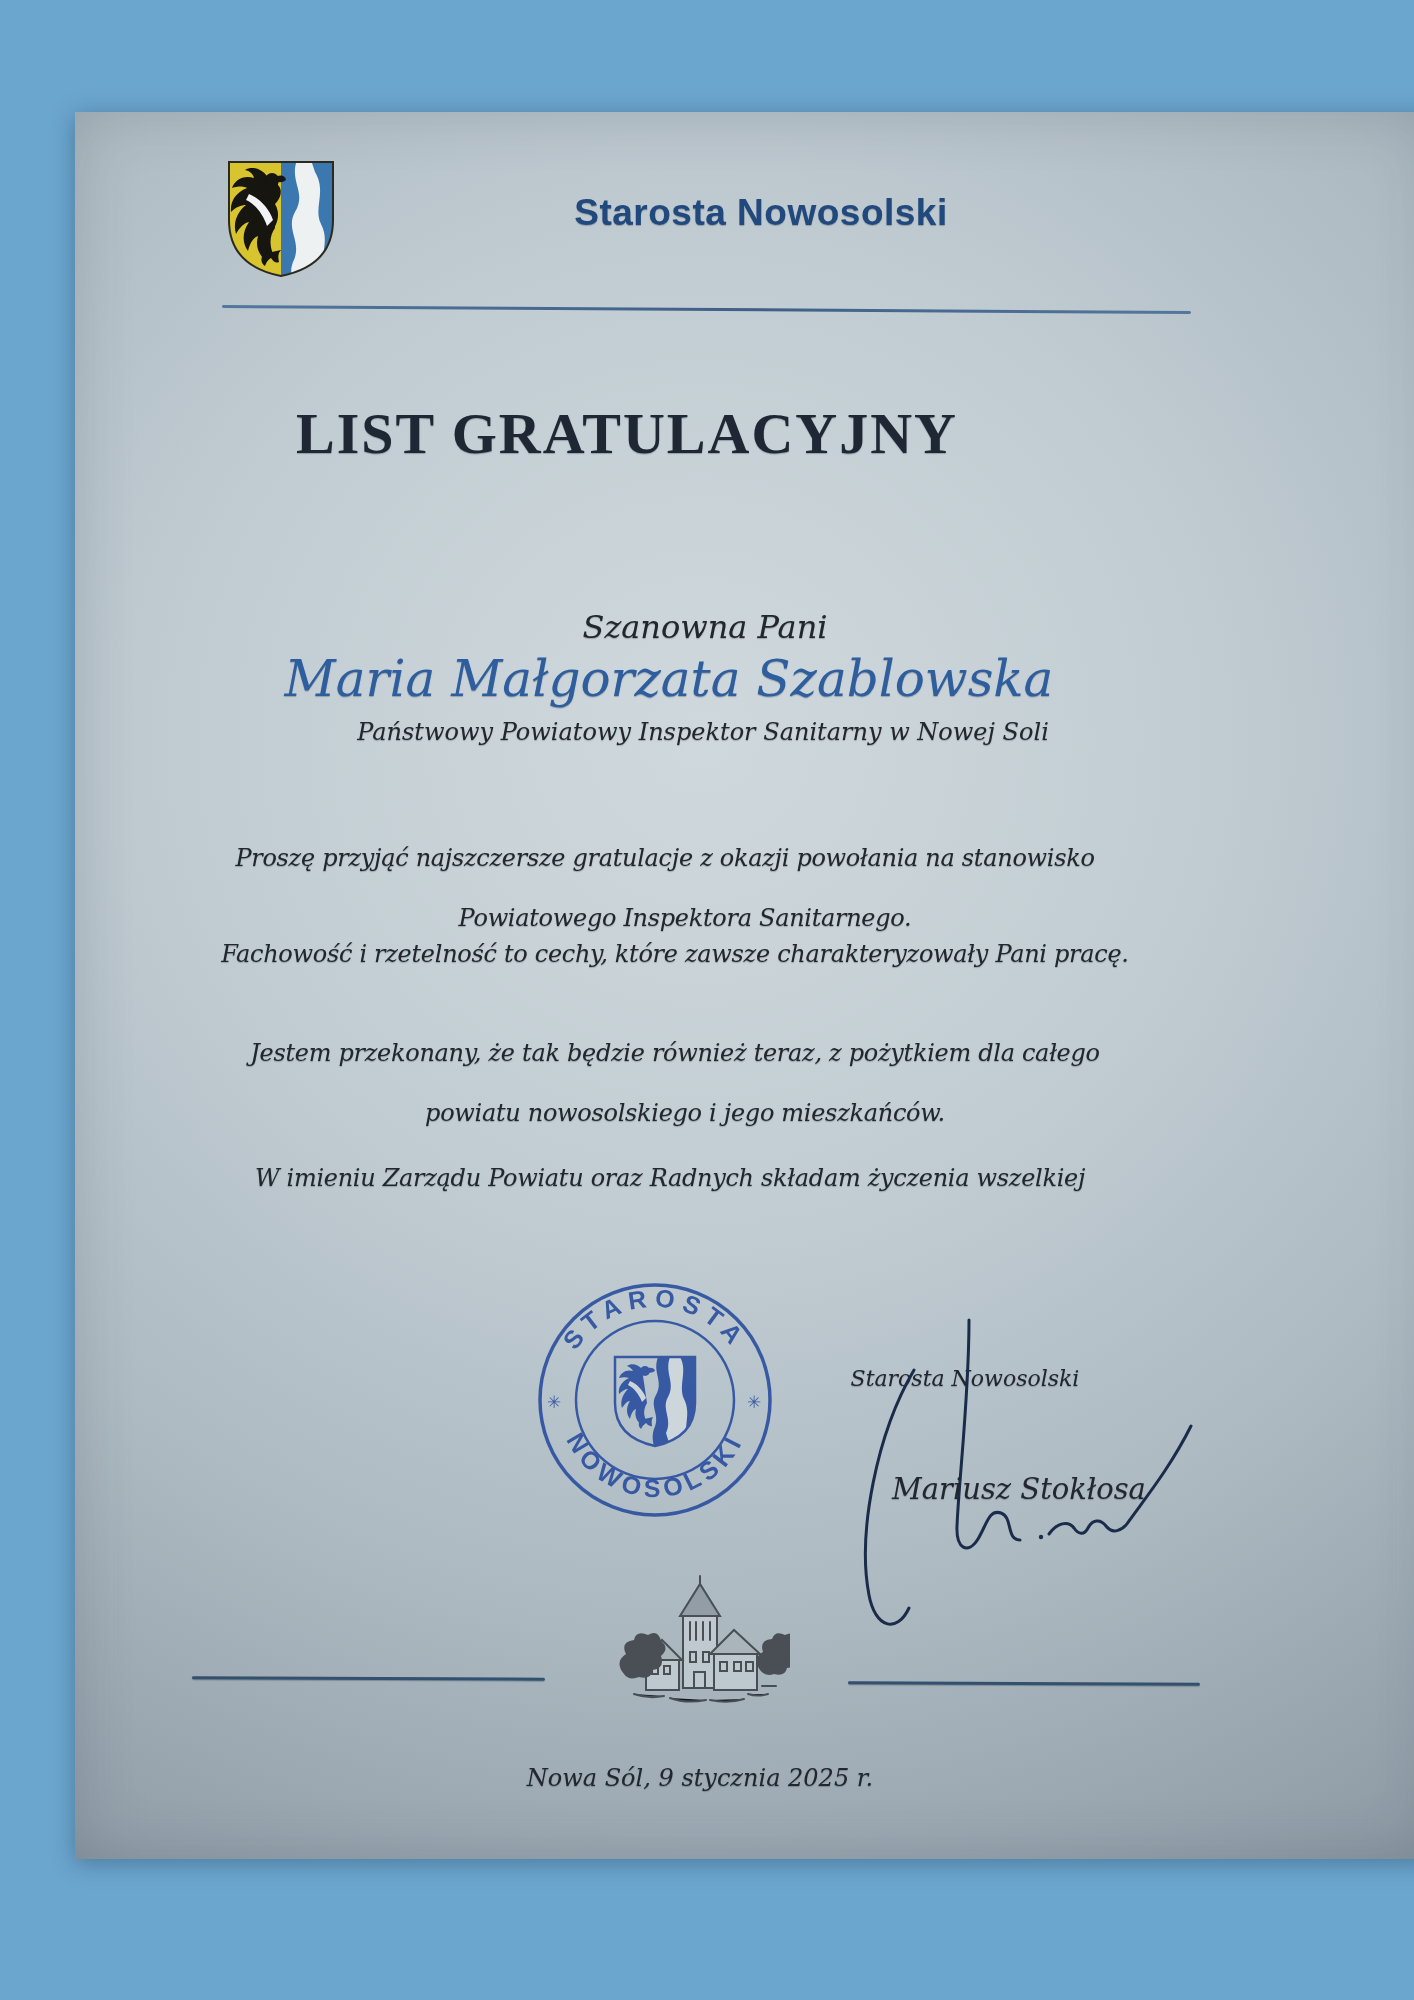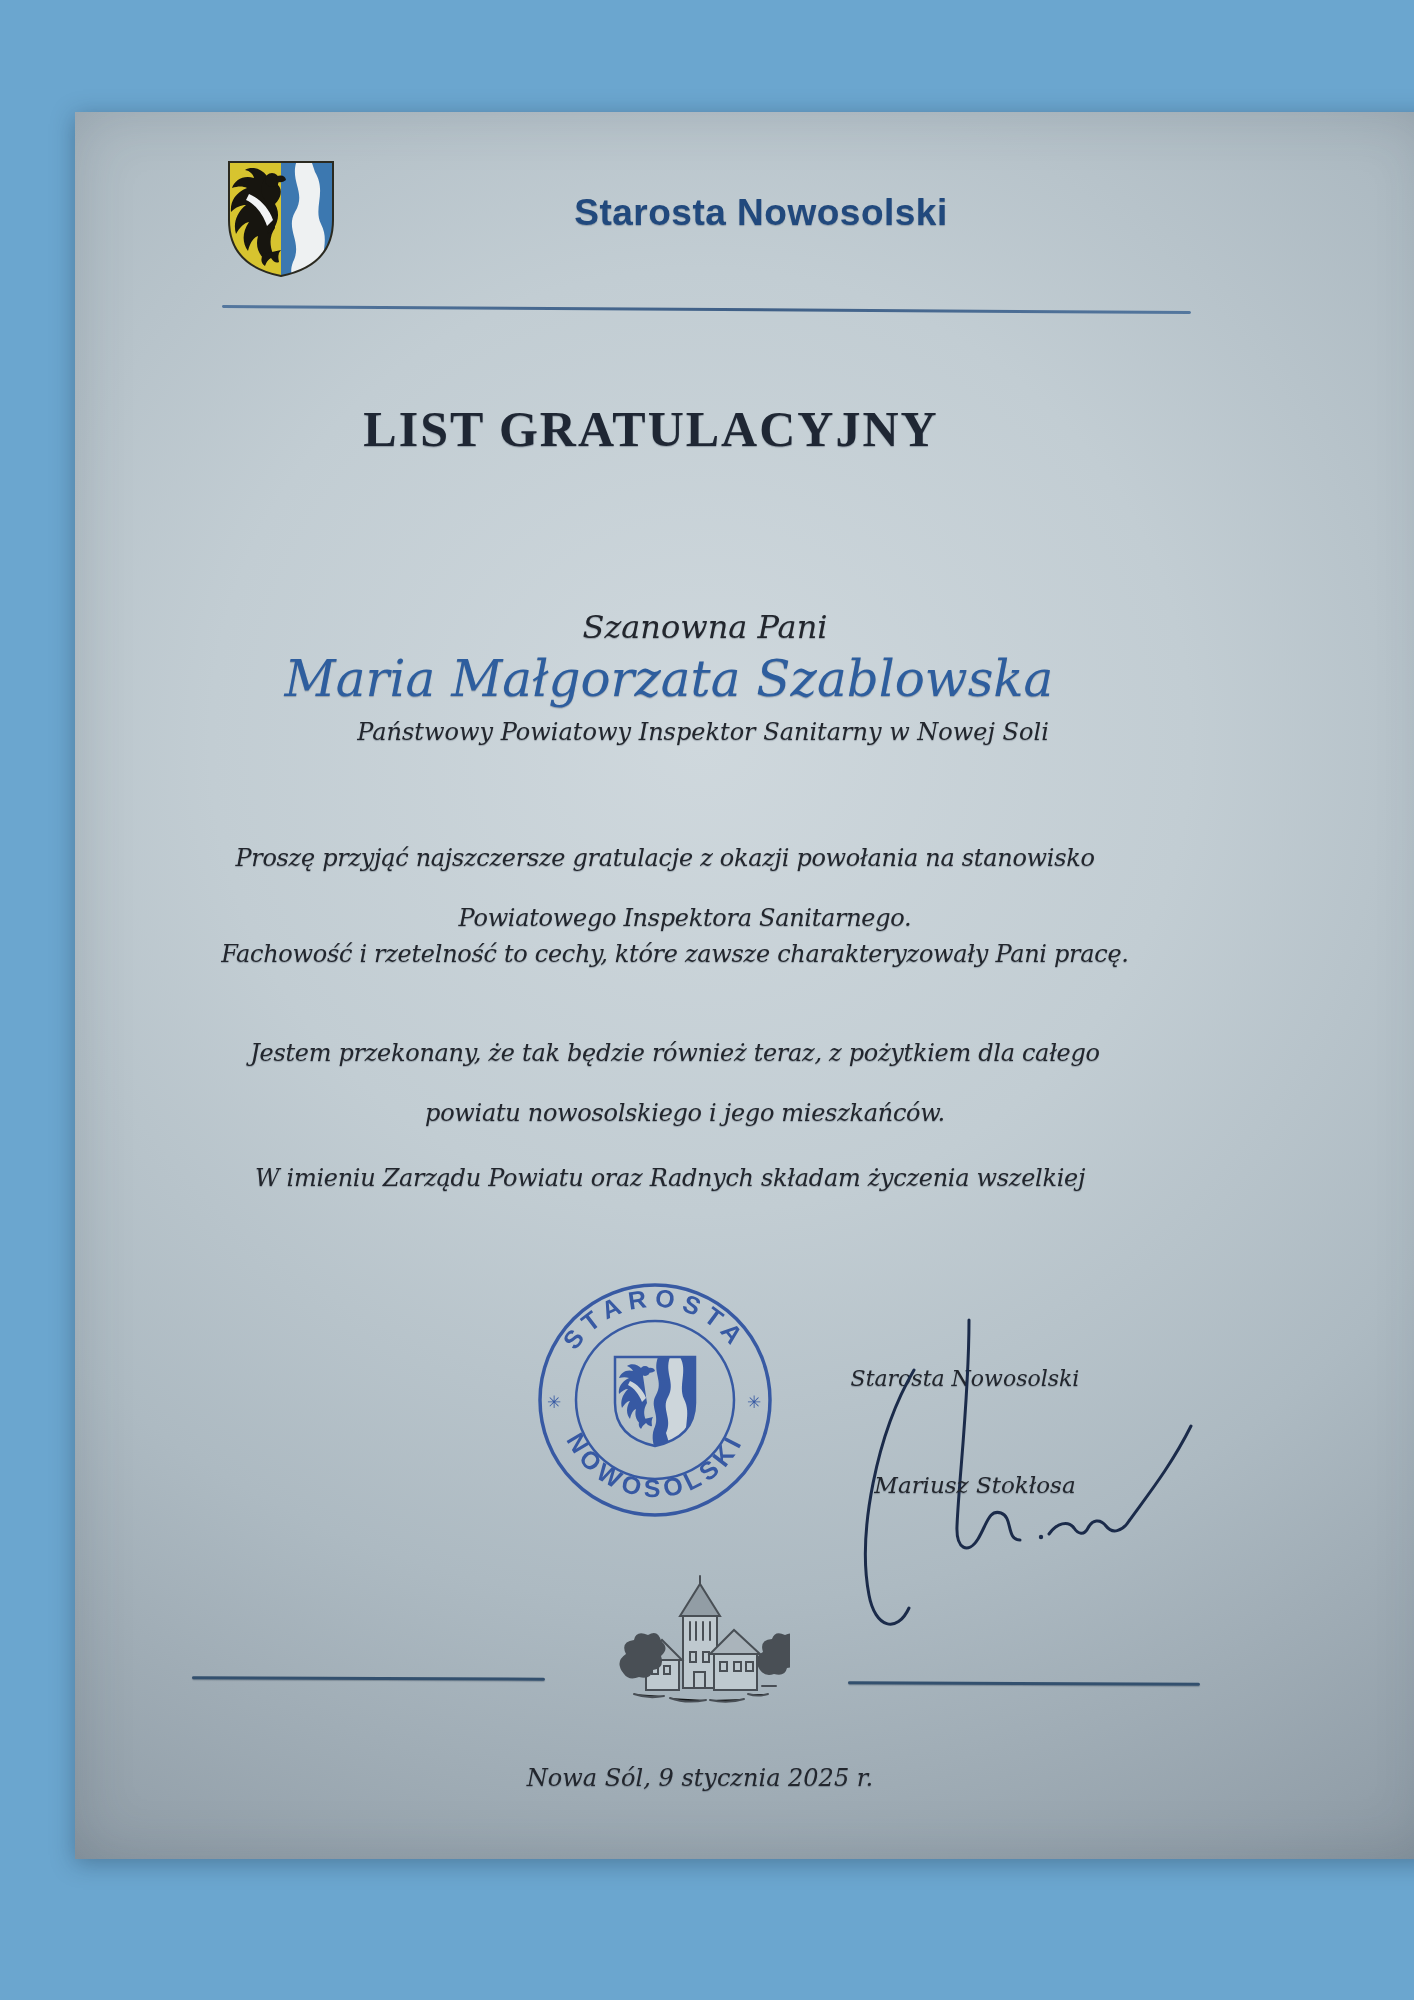--- a/index.html
+++ b/index.html
@@ -18,29 +18,29 @@
   .abs{position:absolute;}
   .ctr{transform:translateX(-50%);white-space:nowrap;}
   .soft{text-shadow:0 1px 1px rgba(25,35,55,.28);}
   .brand{
     font-family:"Liberation Sans", sans-serif;font-weight:600;
     font-size:37px;color:#21497d;letter-spacing:.5px;
   }
   .rule{background:linear-gradient(90deg,#54779e,#3f5f86 55%,#54779e);height:3px;border-radius:2px;}
   .title{
     font-family:"Liberation Serif", serif;font-weight:700;
-    font-size:50px;color:#1f2734;letter-spacing:2px;margin-left:24px;
+    font-size:58px;color:#1f2734;letter-spacing:2px;
   }
   .script{font-family:"DejaVu Serif", serif;font-style:italic;color:#22262d;}
   .salutation{font-size:32px;}
   .name{font-size:50px;color:#2e5e9e;font-weight:500;}
   .subtitle{font-size:24px;}
   .bodyline{font-size:24px;letter-spacing:-0.3px;}
   .sig-role{font-size:22px;}
-  .sig-name{font-size:23px;}
+  .sig-name{font-size:29px;margin-left:44px;}
   .date{font-size:24px;}
   .thinline{background:#33506e;height:3px;border-radius:2px;box-shadow:0 1px 1px rgba(30,45,65,.3);}
 </style>
 </head>
 <body>
 
 <div class="stage">
   <div class="paper">
 
     <svg class="abs" style="left:148px;top:46px;" width="116" height="122" viewBox="0 0 116 122">

